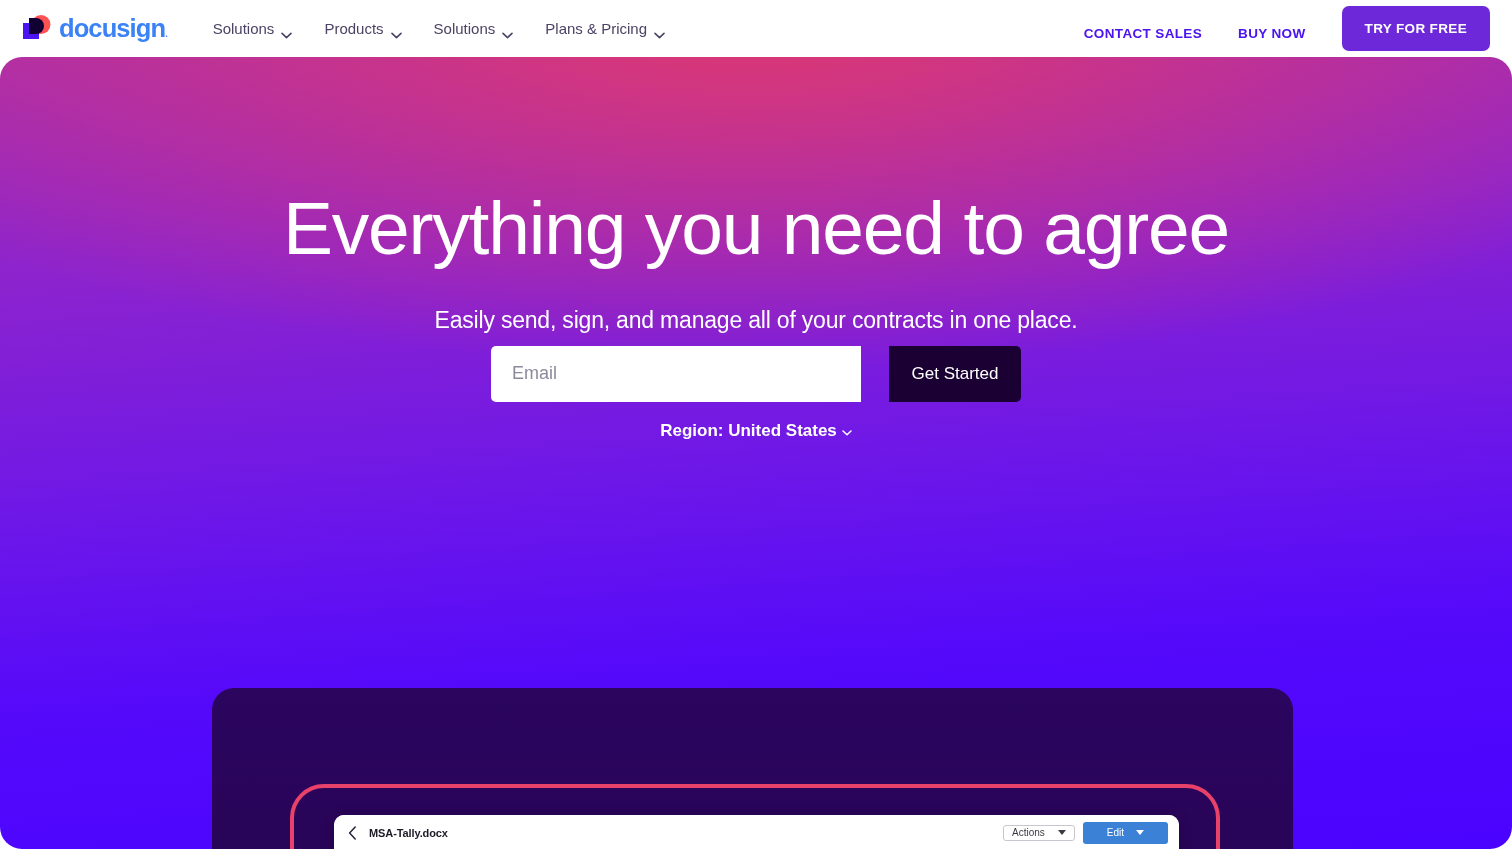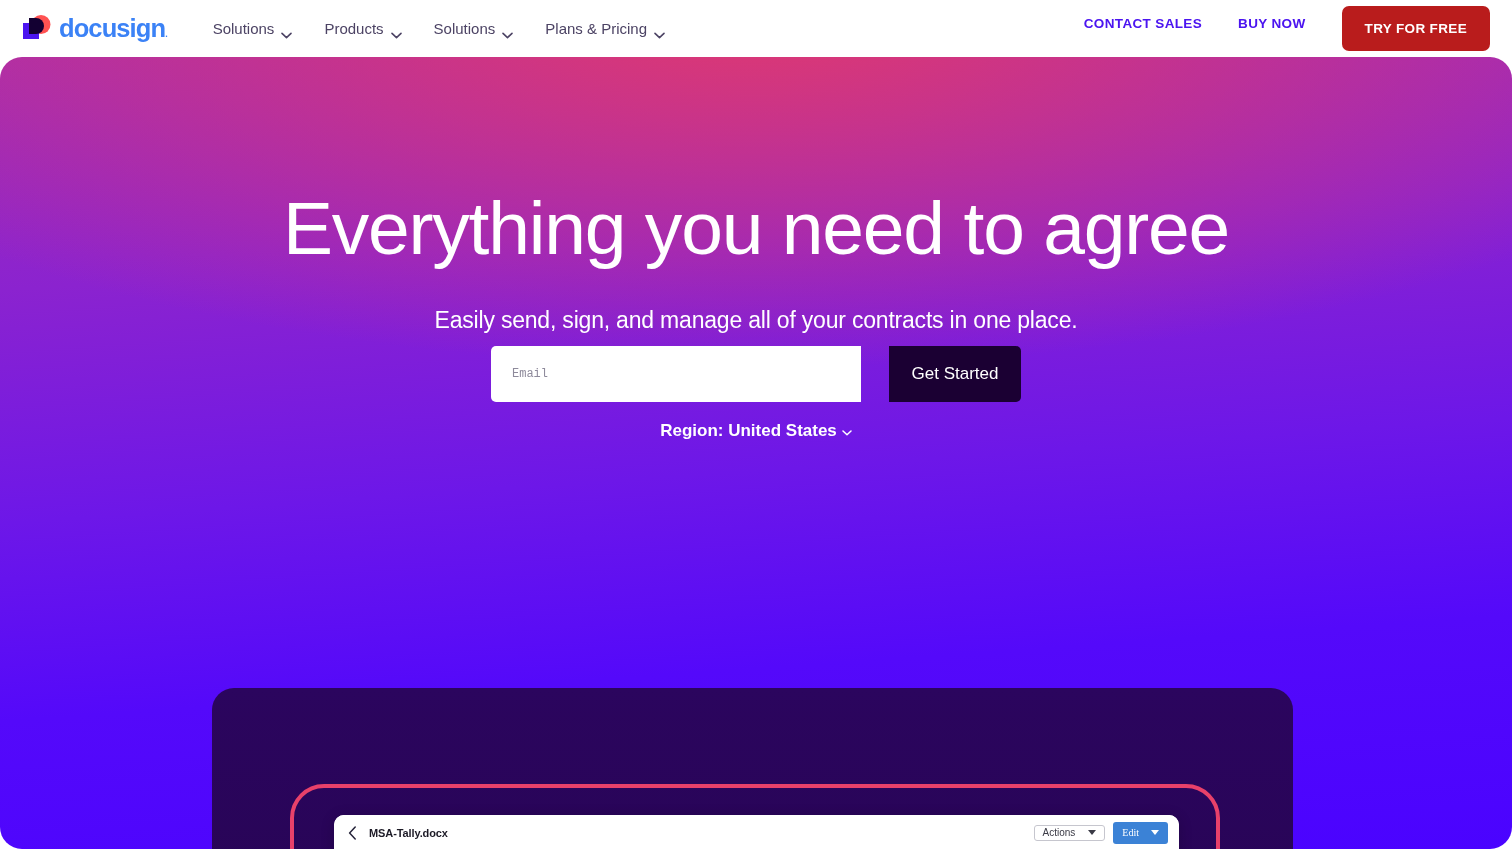--- a/index.html
+++ b/index.html
@@ -73,37 +73,37 @@
   }
   .chev {
     width: 11px;
     height: 7px;
     display: inline-block;
   }
 
   .nav-right {
     margin-left: auto;
     display: flex;
-    align-items: flex-start;
+    align-items: flex-end;
     margin-right: 22px;
     gap: 0;
   }
   .nav-cta {
     font-size: 13.5px;
     font-weight: 700;
     letter-spacing: 0.35px;
     color: #4b14f0;
     text-transform: uppercase;
     padding: 10px 18px;
     cursor: pointer;
     white-space: nowrap;
   }
   .btn-try {
     margin-left: 18px;
-    background: #b91c1c;
+    background: #6d28d9;
     color: #ffffff;
     font-size: 13.5px;
     font-weight: 700;
     letter-spacing: 0.35px;
     text-transform: uppercase;
     border: none;
     border-radius: 7px;
     padding: 15px 23px;
     cursor: pointer;
     font-family: "Liberation Sans", sans-serif;
@@ -165,22 +165,22 @@
     height: 56px;
     display: flex;
     border-radius: 5px;
     overflow: hidden;
   }
   .email-input {
     flex: 1 1 auto;
     border: none;
     outline: none;
     background: #ffffff;
-    font-family: Liberation Mono, monospace;
-    font-size: 12px;
+    font-family: Liberation Sans, sans-serif;
+    font-size: 18px;
     color: #130032;
     padding: 0 21px;
   }
   .email-input::placeholder { color: #8e8a9b; }
   .btn-get-started {
     flex: 0 0 132px;
     background: #1b0033;
     color: #ffffff;
     border: none;
     font-family: "Liberation Sans", sans-serif;
@@ -270,28 +270,28 @@
     border: 1px solid #c6c6ce;
     border-radius: 3px;
     cursor: pointer;
     font-family: "Liberation Sans", sans-serif;
   }
   .btn-edit {
     display: flex;
     align-items: center;
     gap: 12px;
     height: 22px;
-    padding: 0 9px;
+    padding: 0 24px;
     font-size: 10px;
     color: #ffffff;
     background: #3b82d6;
     border: none;
     border-radius: 3px;
     cursor: pointer;
-    font-family: Liberation Serif, serif;
+    font-family: Liberation Sans, sans-serif;
   }
   .caret-dn {
     width: 0; height: 0;
     border-left: 4px solid transparent;
     border-right: 4px solid transparent;
     border-top: 5px solid currentColor;
     display: inline-block;
   }
 </style>
 </head>

